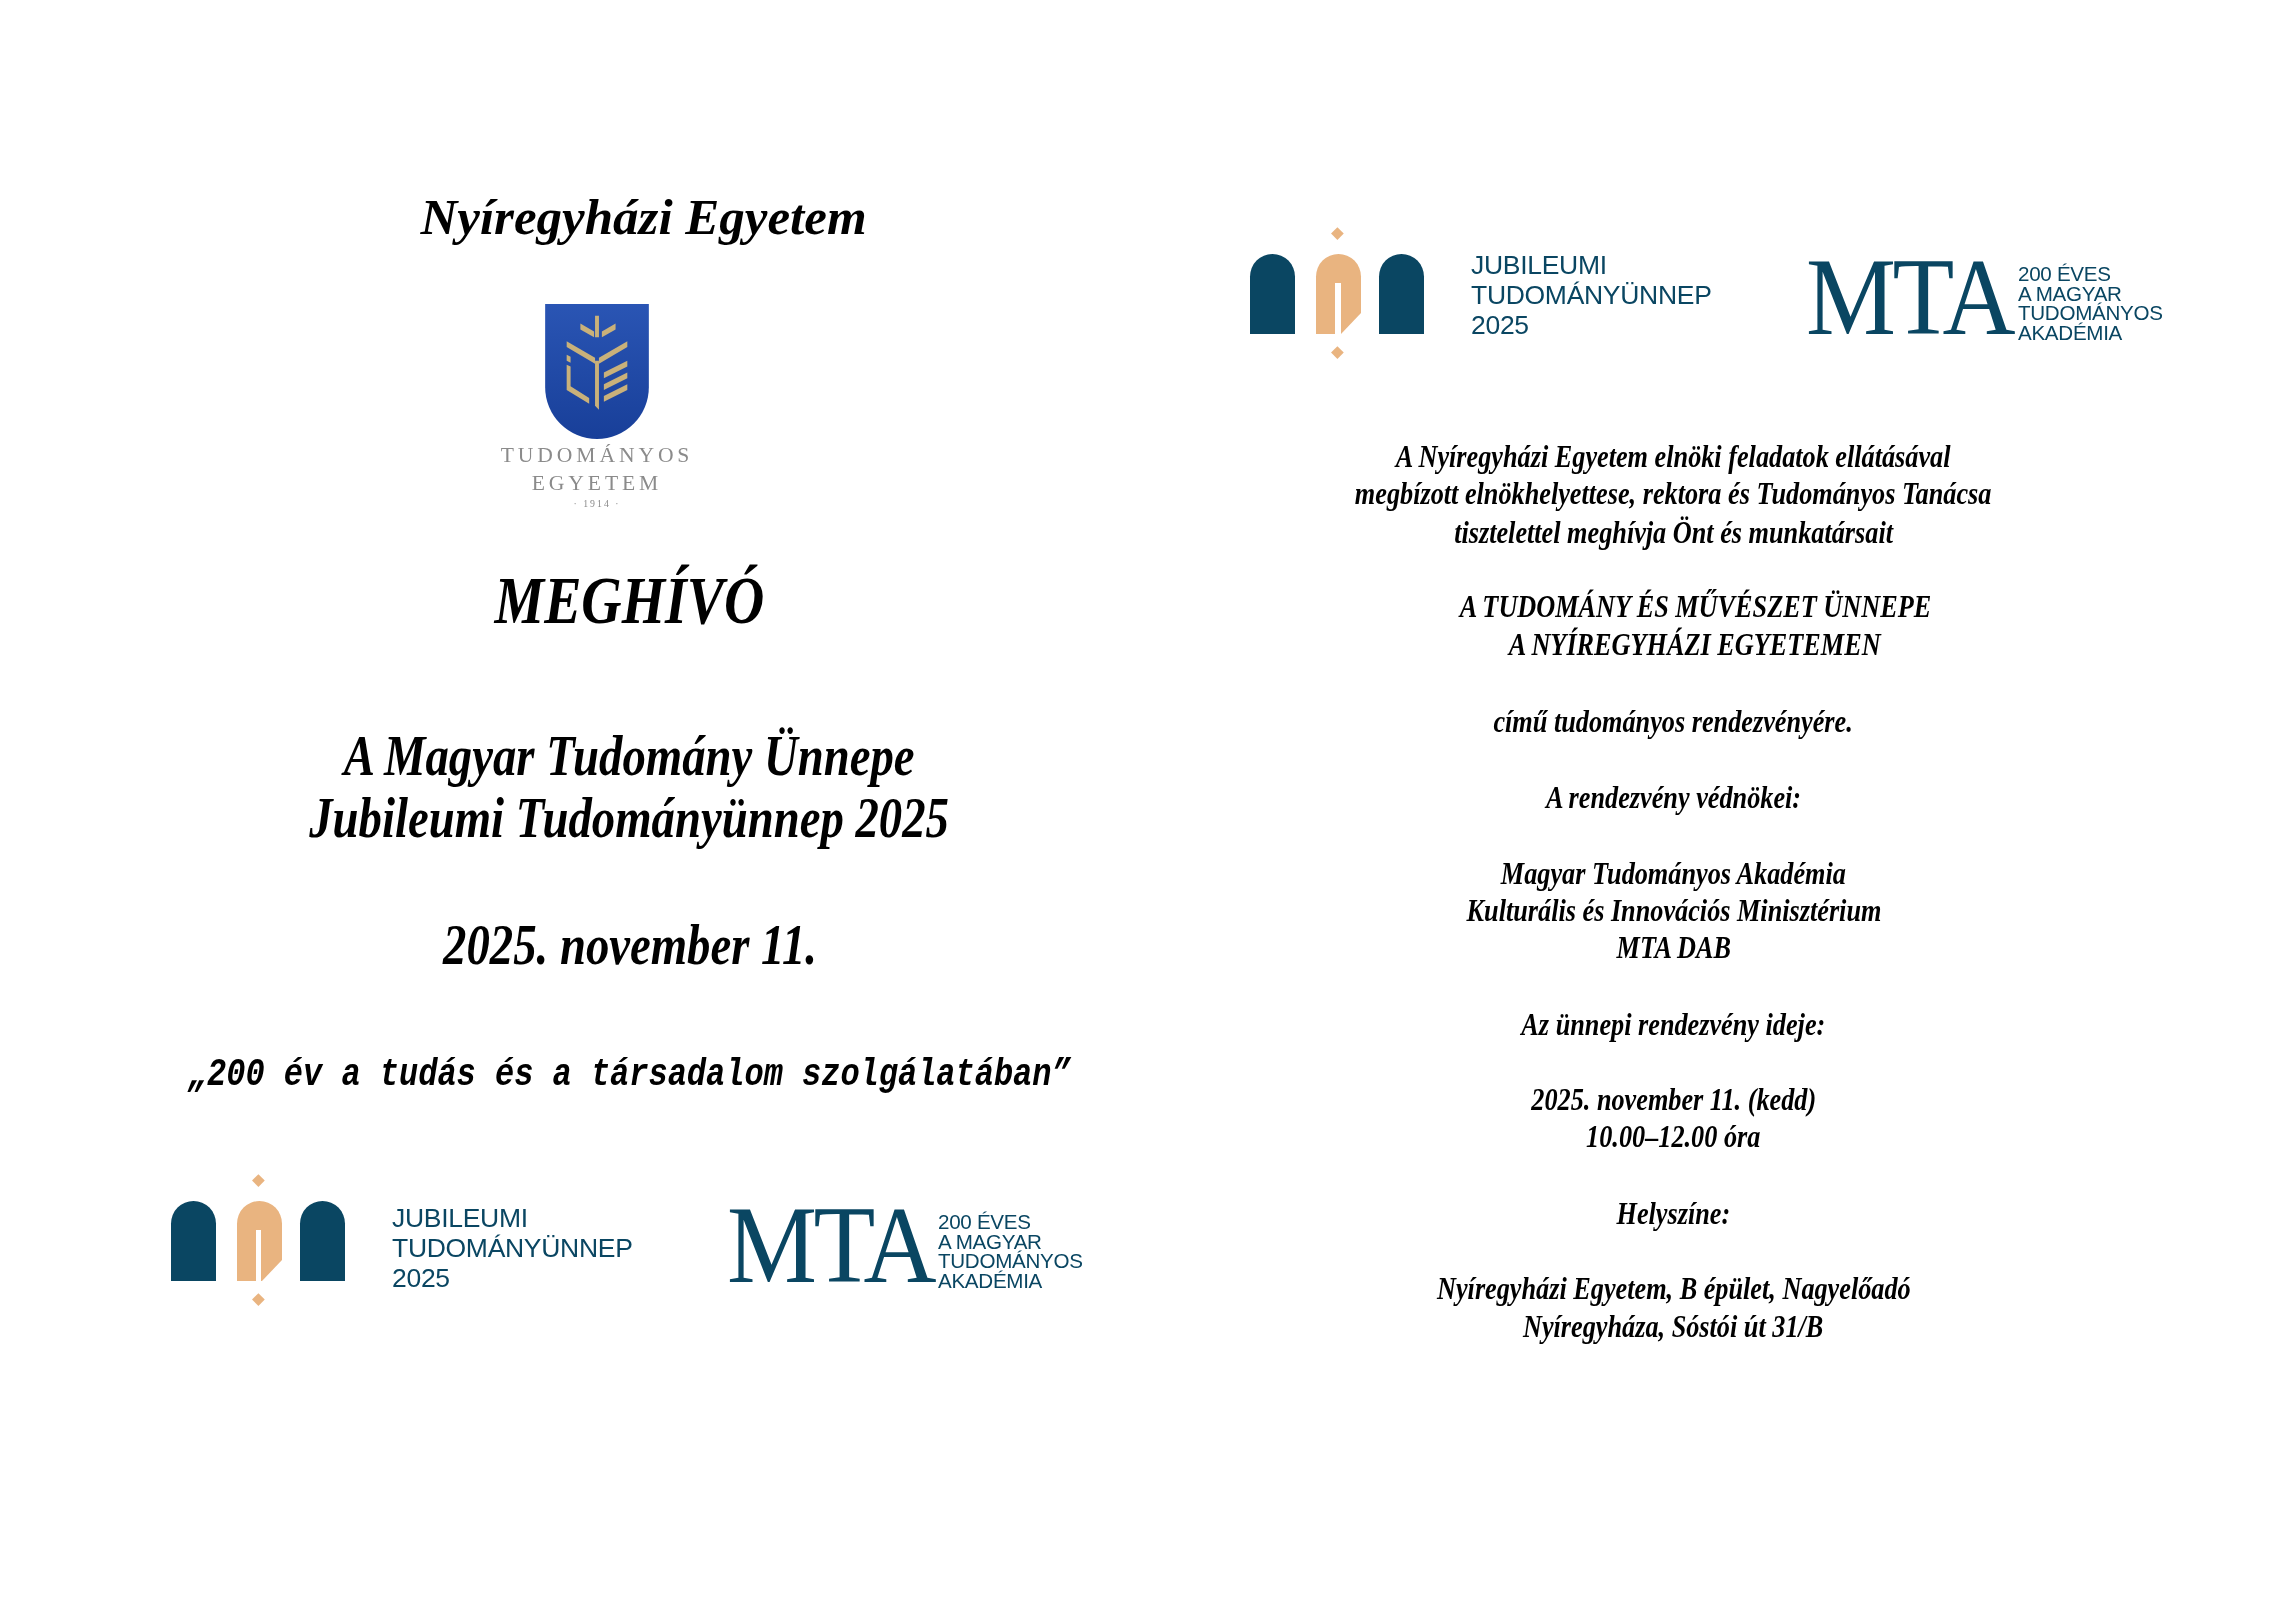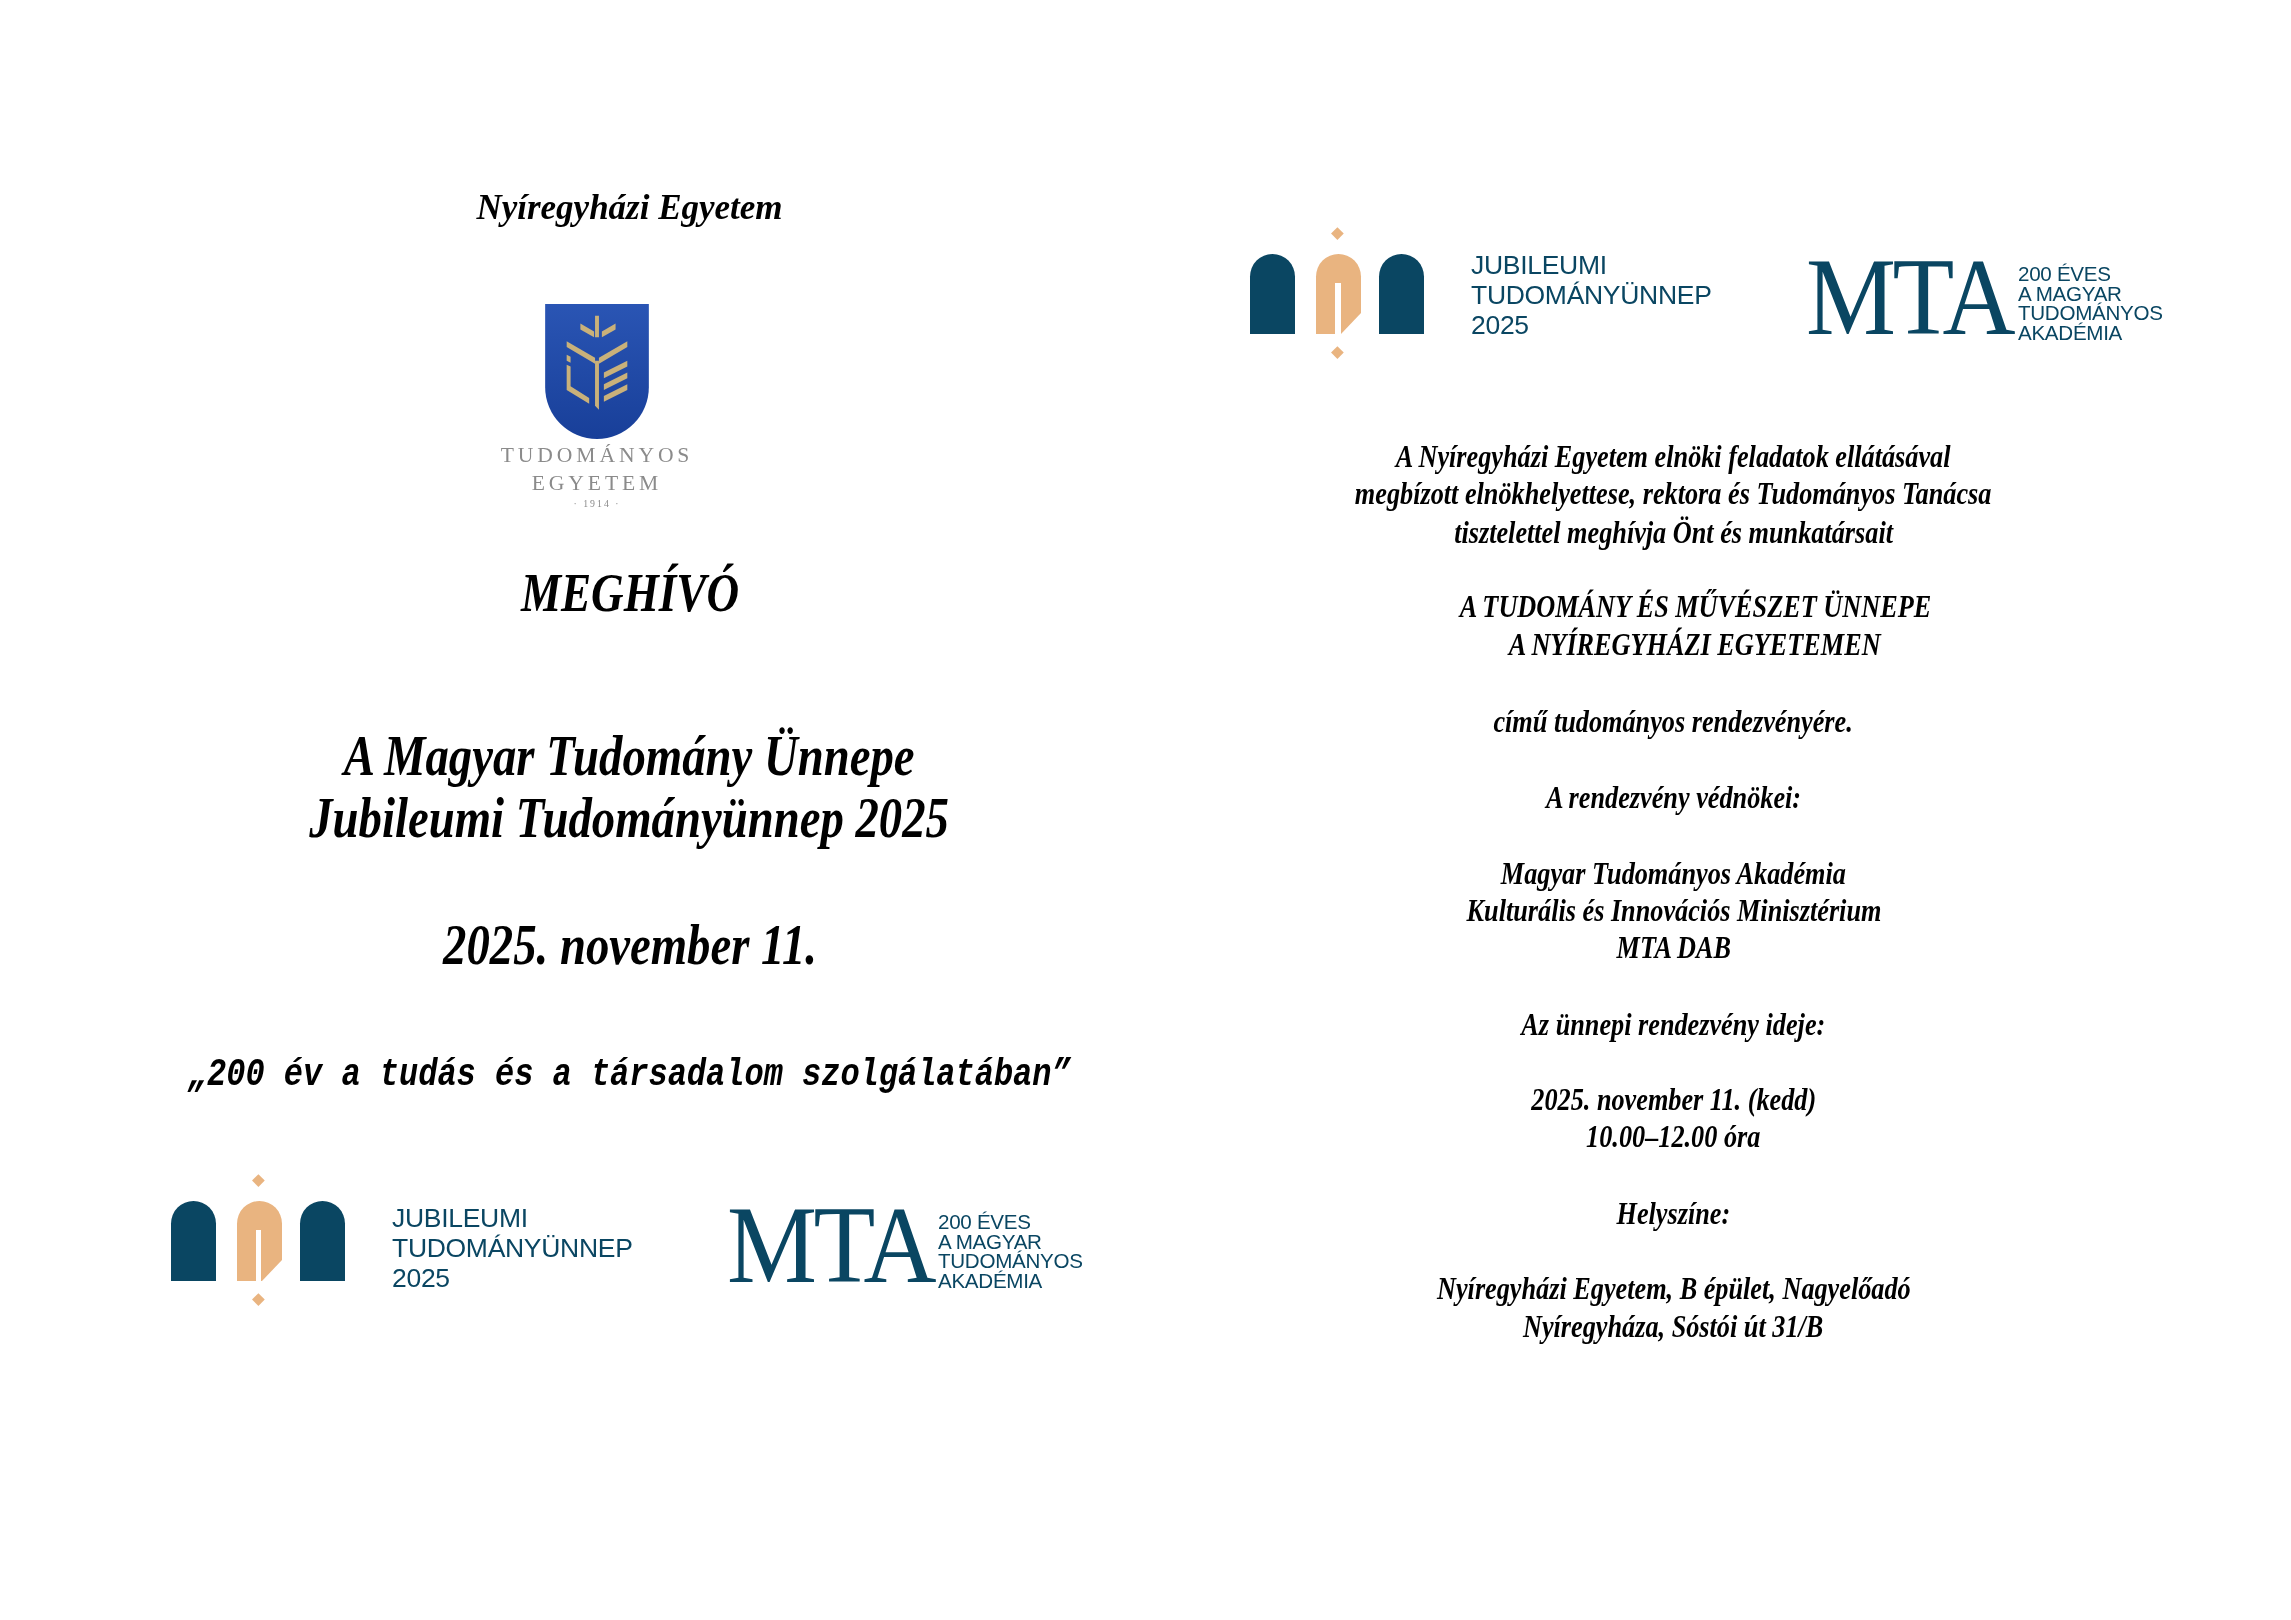--- a/index.html
+++ b/index.html
@@ -8,32 +8,32 @@
 
   .serif-bi {
     font-family: "Liberation Serif", "DejaVu Serif", serif;
     font-weight: bold; font-style: italic; color: #000;
     position: absolute; white-space: nowrap; text-align: center;
   }
   .condensed { display: inline-block; transform: scaleX(0.82); transform-origin: center; }
 
   
   .left-col { position: absolute; left: 0; top: 0; width: 1259px; height: 1620px; }
-  #uni-title { left: 0; width: 1259px; top: 188px; font-size: 35px; }
+  #uni-title { left: 0; width: 1259px; top: 188px; font-size: 51px; padding-left: 14px; }
   #crest { position: absolute; left: 545px; top: 304px; width: 104px; height: 135px; }
   .crest-text {
     position: absolute; left: 490px; width: 214px; text-align: center;
     font-family: "Liberation Serif", "DejaVu Serif", serif; color: #8b8b8b;
     letter-spacing: 3.9px; white-space: nowrap;
   }
   #crest-line1 { top: 443px; font-size: 21.6px; }
   #crest-line2 { top: 471px; font-size: 21.6px; }
   #crest-year { top: 498px; font-size: 9.8px; letter-spacing: 2px; }
 
-  #meghivo { left: 0; width: 1259px; top: 561px; font-size: 55px; }
+  #meghivo { left: 0; width: 1259px; top: 561px; font-size: 68px; }
   #event-line1 { left: 0; width: 1259px; top: 723px; font-size: 57px; }
   #event-line2 { left: 0; width: 1259px; top: 785px; font-size: 57px; }
   #event-date { left: 0; width: 1259px; top: 912px; font-size: 57px; }
   #motto { left: 0; width: 1259px; top: 1053px; font-size: 39px; font-family: Liberation Mono, monospace; }
 
   
   .logo-jub { position: absolute; }
   .arch { position: absolute; width: 45px; height: 80px; border-radius: 22.5px 22.5px 0 0; background: #0a4662; }
   .arch.tan { background: #e9b480; }
   .arch-slot { position: absolute; left: 18.6px; top: 29px; width: 5.9px; height: 51px; background: #ffffff; }

